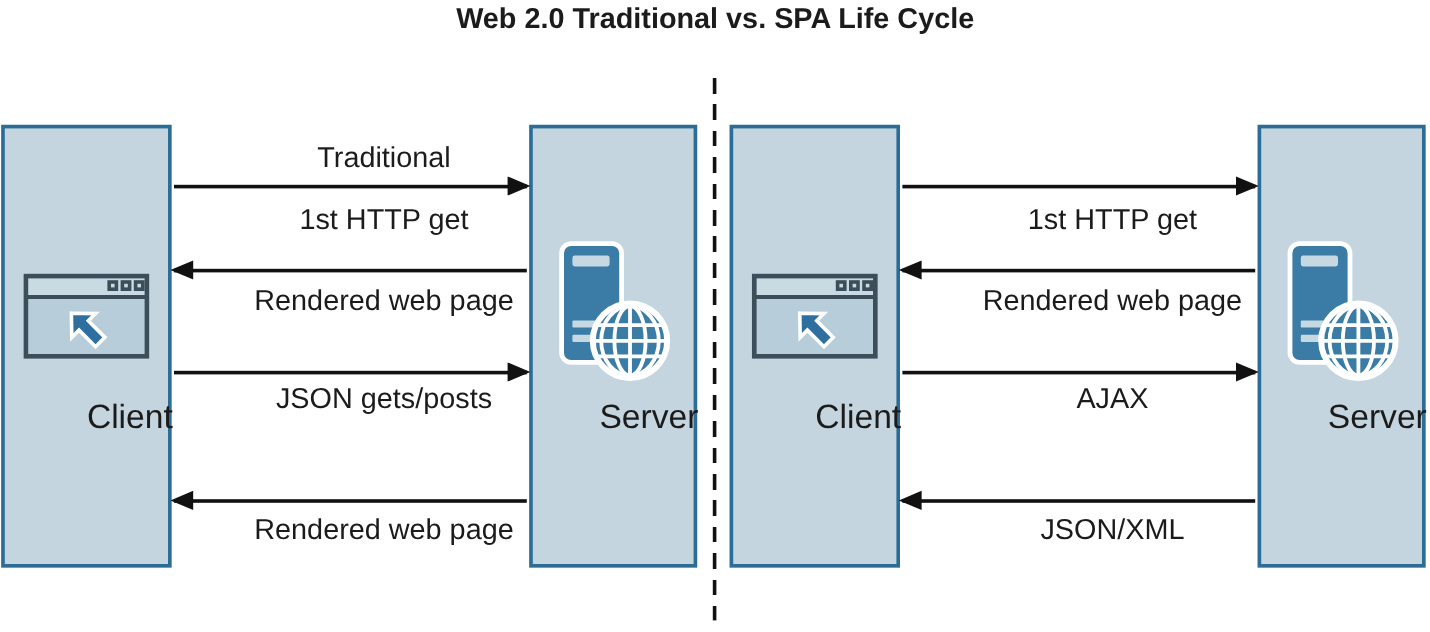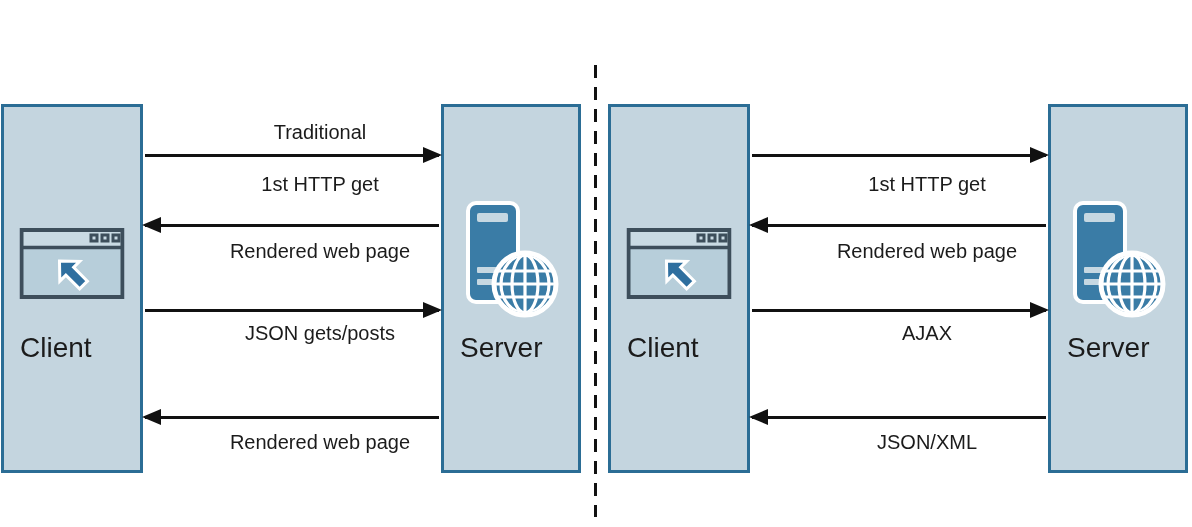--- a/index.html
+++ b/index.html
@@ -29,22 +29,22 @@
     background:var(--box-fill);
     border:3px solid var(--box-border);
     box-sizing:border-box;
   }
   .entity-icon{
     position:absolute;left:50%;transform:translateX(-50%);
   }
   .browser-icon-wrap{top:121px;}
   .server-icon-wrap{top:92px;}
   .entity-label{
-    position:absolute;top:226px;left:16px;width:100%;
-    text-align:left;font-size:28px;line-height:30px;color:var(--text-color);
+    position:absolute;top:226px;left:4px;width:100%;
+    text-align:right;font-size:28px;line-height:30px;color:var(--text-color);
   }
 
   .divider{
     position:absolute;left:594px;top:65px;width:3px;height:452px;
     background:repeating-linear-gradient(to bottom,
       var(--divider-color) 0 13px, transparent 13px 22px);
   }
 
   .arrow{position:absolute;height:16px;width:298px;}
   .arrow .line{position:absolute;top:6.5px;left:2px;right:2px;height:3px;background:var(--arrow-black);}
@@ -54,41 +54,42 @@
     border-top:8px solid transparent;border-bottom:8px solid transparent;
   }
   .arrow.dir-left::after{
     content:"";position:absolute;left:-1px;top:0;width:0;height:0;
     border-right:19px solid var(--arrow-black);
     border-top:8px solid transparent;border-bottom:8px solid transparent;
   }
 
   .msg{
     position:absolute;width:354px;text-align:center;
-    font-size:20px;line-height:26px;color:var(--text-color);white-space:nowrap;
+    font-size:24px;line-height:26px;color:var(--text-color);white-space:nowrap;
   }
 
   
   .bw-body{fill:var(--browser-body-fill);}
   .bw-titlebar{fill:var(--browser-titlebar-fill);}
   .bw-stroke{fill:none;stroke:var(--browser-frame);stroke-width:4;}
   .bw-sep{stroke:var(--browser-frame);stroke-width:3.5;}
   .bw-sq{fill:var(--browser-frame);}
   .bw-sq-dot{fill:var(--browser-titlebar-fill);}
   .cursor-arrow{fill:var(--cursor-blue);stroke:#ffffff;stroke-width:3;stroke-linejoin:miter;}
   .srv-tower{fill:var(--server-icon-blue);stroke:#ffffff;stroke-width:4;}
   .srv-slot{fill:var(--icon-light-bar);}
   .globe-sphere{fill:var(--server-icon-blue);stroke:#ffffff;stroke-width:5;}
   .globe-grid{fill:none;stroke:#ffffff;stroke-width:3.2;}
 </style>
 </head>
 <body>
 
 <div id="stage">
 
+  <div class="title">Web 2.0 Traditional vs. SPA Life Cycle</div>
 
   <div class="divider"></div>
 
   <div class="entity-box" style="left:1px;width:142px;">
     <svg class="entity-icon browser-icon-wrap" width="105" height="71" viewBox="0 0 105 71">
       <rect class="bw-body" x="2" y="2" width="101" height="67"></rect>
       <rect class="bw-titlebar" x="2" y="2" width="101" height="17"></rect>
       <line class="bw-sep" x1="2" y1="19.5" x2="103" y2="19.5"></line>
       <rect class="bw-stroke" x="2" y="2" width="101" height="67"></rect>
       <rect class="bw-sq" x="70" y="5.5" width="9" height="9"></rect>

